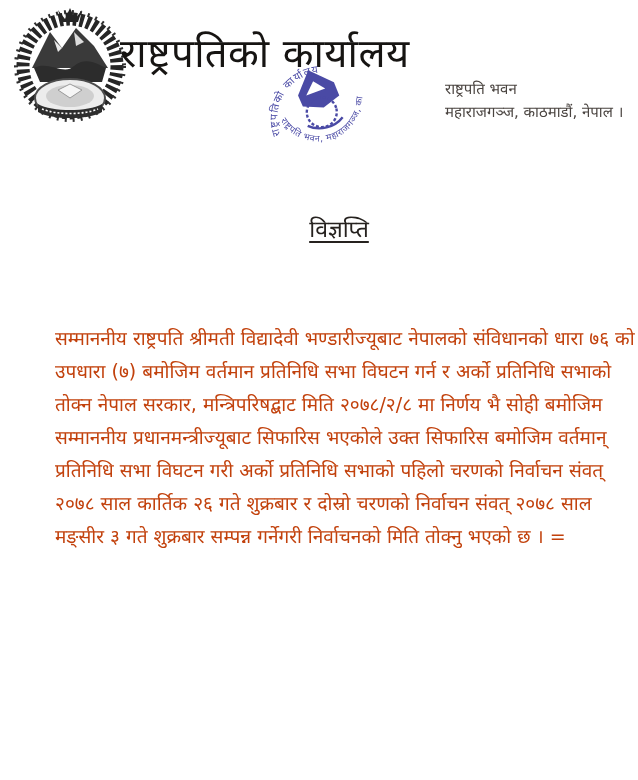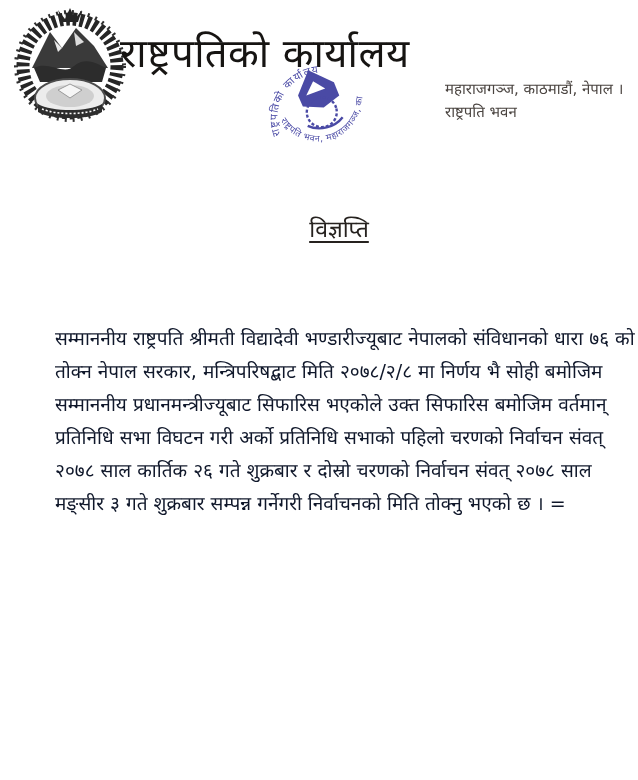--- a/index.html
+++ b/index.html
@@ -62,21 +62,21 @@
   
   .body-text {
     position: absolute;
     left: 55px; top: 322px;
     width: 533px;
   }
   .bline {
     height: 33px;
     line-height: 33px;
     font-size: 19px;
-    color: #0f172a;
+    color: #c2410c;
     text-align: justify;
     text-align-last: justify;
     white-space: nowrap;
   }
   .bline.last {
     text-align-last: left;
   }
 
   
   .sig-svg {
@@ -149,28 +149,29 @@
 
     <g>
       <path d="M56,38 L72,16 L94,34 L96,48 L78,56 L58,50 Z" fill="#3b3b9e"></path>
       <path d="M64,40 L74,28 L84,38 Z" fill="#ffffff"></path>
       <circle cx="75" cy="60" r="15" fill="none" stroke="#3b3b9e" stroke-width="2.4" stroke-dasharray="3 2"></circle>
       <path d="M58,70 C68,78 84,78 94,70" fill="none" stroke="#3b3b9e" stroke-width="2.4"></path>
     </g>
   </svg>
 
   <div class="address">
+    <div>राष्ट्रपति भवन</div>
     <div>महाराजगञ्ज, काठमाडौं, नेपाल ।</div>
-    <div>राष्ट्रपति भवन</div>
   </div>
 
   <div class="press-heading">विज्ञप्ति</div>
 
   <div class="body-text">
     <div class="bline">सम्माननीय राष्ट्रपति श्रीमती विद्यादेवी भण्डारीज्यूबाट नेपालको संविधानको धारा ७६ को</div>
+    <div class="bline">उपधारा (७) बमोजिम वर्तमान प्रतिनिधि सभा विघटन गर्न र अर्को प्रतिनिधि सभाको</div>
     <div class="bline">तोक्न नेपाल सरकार, मन्त्रिपरिषद्बाट मिति २०७८/२/८ मा निर्णय भै सोही बमोजिम</div>
     <div class="bline">सम्माननीय प्रधानमन्त्रीज्यूबाट सिफारिस भएकोले उक्त सिफारिस बमोजिम वर्तमान्</div>
     <div class="bline">प्रतिनिधि सभा विघटन गरी अर्को प्रतिनिधि सभाको पहिलो चरणको निर्वाचन संवत्</div>
     <div class="bline">२०७८ साल कार्तिक २६ गते शुक्रबार र दोस्रो चरणको निर्वाचन संवत् २०७८ साल</div>
     <div class="bline last">मङ्सीर ३ गते शुक्रबार सम्पन्न गर्नेगरी निर्वाचनको मिति तोक्नु भएको छ । =</div>
   </div>
 
   <svg class="sig-svg" viewBox="0 0 222 78" aria-hidden="true">
     <g fill="none" stroke="#2f2c29" stroke-width="2.3" stroke-linecap="round">
       <path d="M12,52 C16,40 34,32 42,40 C48,46 38,54 28,52 C40,38 58,34 68,42 C74,47 66,54 58,52"></path>

